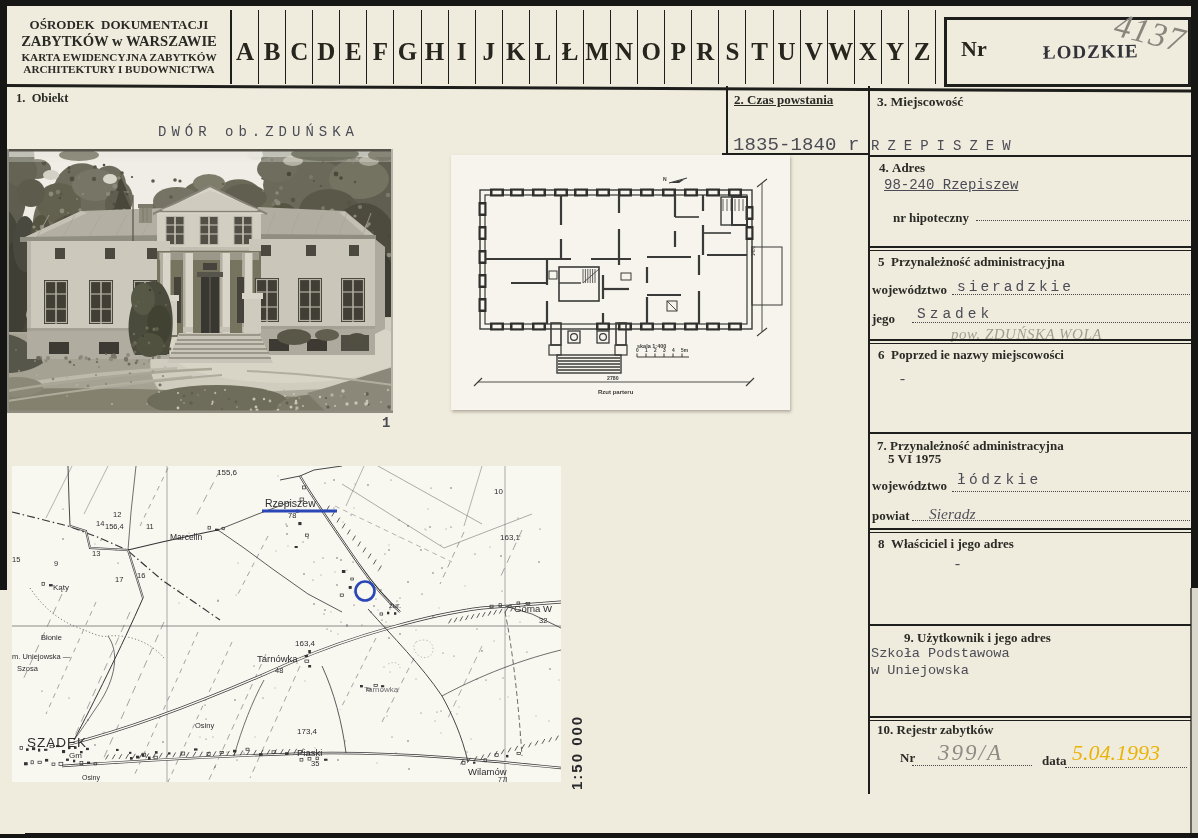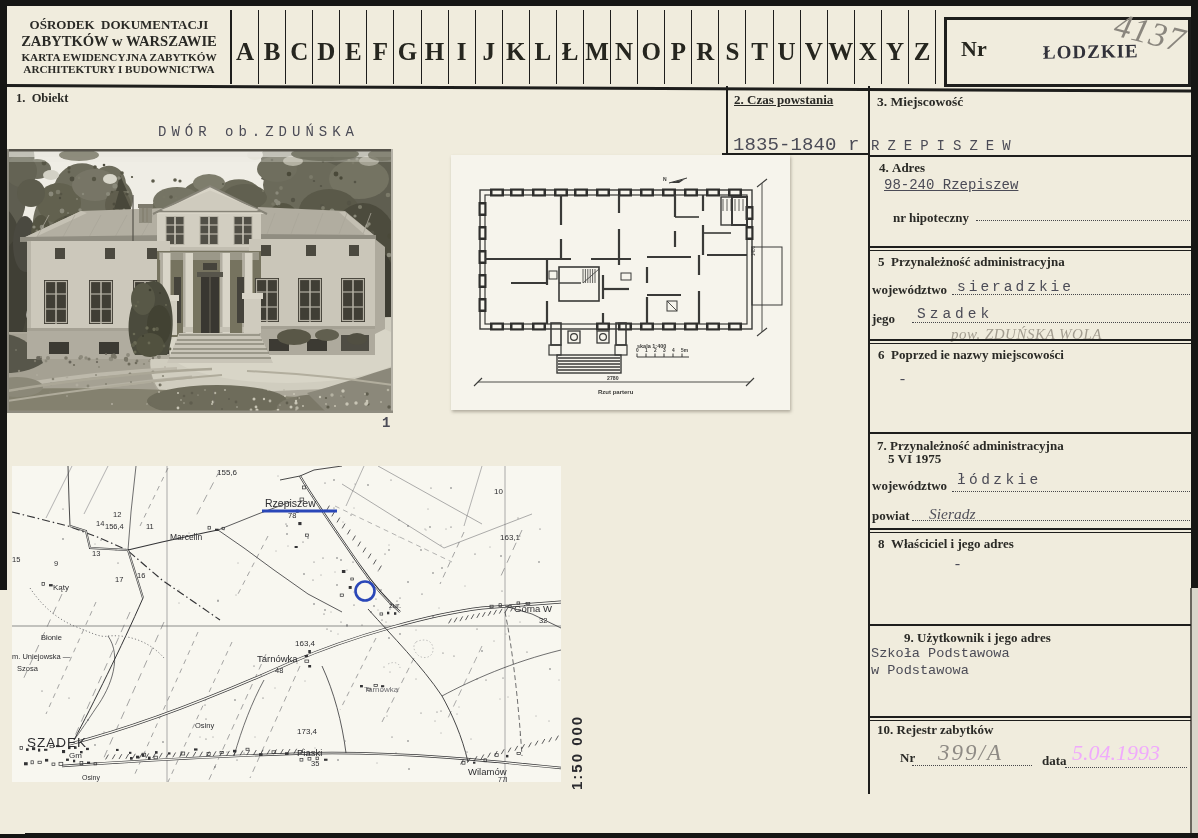--- a/index.html
+++ b/index.html
@@ -117,30 +117,30 @@
 <div class="dot" style="left:912px;top:520px;width:278px;"></div>
 <div class="hl" style="left:868px;top:528px;width:323px;"></div>
 <div class="hl" style="left:868px;top:531.5px;width:323px;height:1px;"></div>
 
 <div class="lab" style="left:878px;top:536px;">8&nbsp;&nbsp;Właściciel i jego adres</div>
 <div class="typ" style="left:953px;top:557px;font-size:15px;">-</div>
 <div class="hl" style="left:868px;top:624px;width:323px;"></div>
 
 <div class="lab" style="left:880px;top:630px;margin-left:24px;">9.&nbsp;Użytkownik i jego adres</div>
 <div class="typ" style="left:871px;top:646px;font-size:13.6px;letter-spacing:0;">Szkoła Podstawowa</div>
-<div class="typ" style="left:871px;top:663px;font-size:13.6px;letter-spacing:0;">w Podstawowa</div>
+<div class="typ" style="left:871px;top:663px;font-size:13.6px;letter-spacing:0;">w Uniejowska</div>
 <div class="hl" style="left:868px;top:716px;width:323px;"></div>
 <div class="hl" style="left:868px;top:719.5px;width:323px;height:1px;"></div>
 
 <div class="lab" style="left:877px;top:722px;">10.&nbsp;Rejestr zabytków</div>
 <div class="lab" style="left:900px;top:750px;">Nr</div>
 <div class="hand" style="left:938px;top:740px;font-size:23px;color:#8f8b85;letter-spacing:2px;">399/A</div>
 <div class="dot" style="left:912px;top:765px;width:120px;"></div>
 <div class="lab" style="left:1042px;top:753px;text-align:center;">data</div>
-<div class="hand" style="left:1072px;top:740px;font-size:22px;color:#f0abfc;">5.04.1993</div>
+<div class="hand" style="left:1072px;top:740px;font-size:22px;color:#eab308;">5.04.1993</div>
 <div class="dot" style="left:1065px;top:767px;width:122px;"></div>
 
 <div class="abs" style="left:7px;top:149px;width:386px;height:264px;"><svg width="386" height="264" viewBox="0 0 386 264">
       <rect width="386" height="264" fill="#efede5"></rect>
       <path d="M140,70 C144,50 158,40 176,42 C184,30 204,28 214,36 C228,26 248,30 254,42 C266,38 278,46 280,56 C286,62 284,68 280,72 L140,74 Z" fill="#6b6a59"></path>
       <ellipse cx="170" cy="52" rx="24" ry="14" fill="#757464"></ellipse>
       <ellipse cx="238" cy="48" rx="22" ry="13" fill="#616050"></ellipse>
       <ellipse cx="202" cy="34" rx="16" ry="9" fill="#7e7d6c"></ellipse>
       <path d="M0,0 L26,0 C30,10 24,20 28,30 C22,36 24,46 18,52 C20,62 12,70 14,80 C8,94 4,106 0,112 Z" fill="#5e5d50"></path>
       <path d="M30,98 C20,76 28,46 48,34 C54,16 76,8 92,20 C104,12 118,20 119,34 C128,42 128,56 121,64 C125,78 114,92 102,94 C88,104 56,106 42,100 Z" fill="#6d6c5c"></path>

